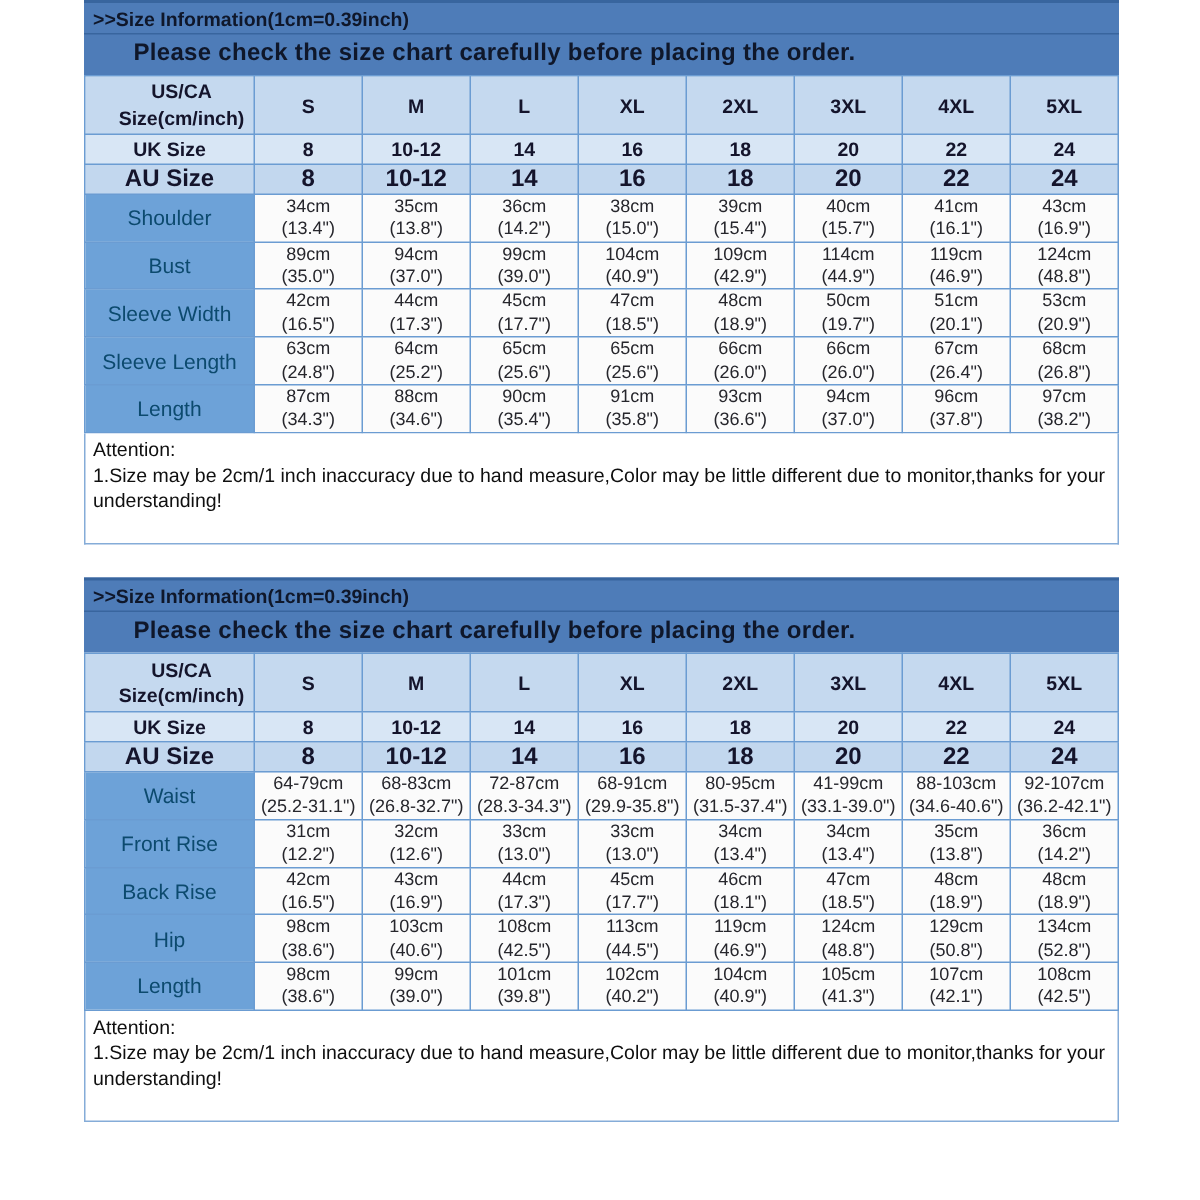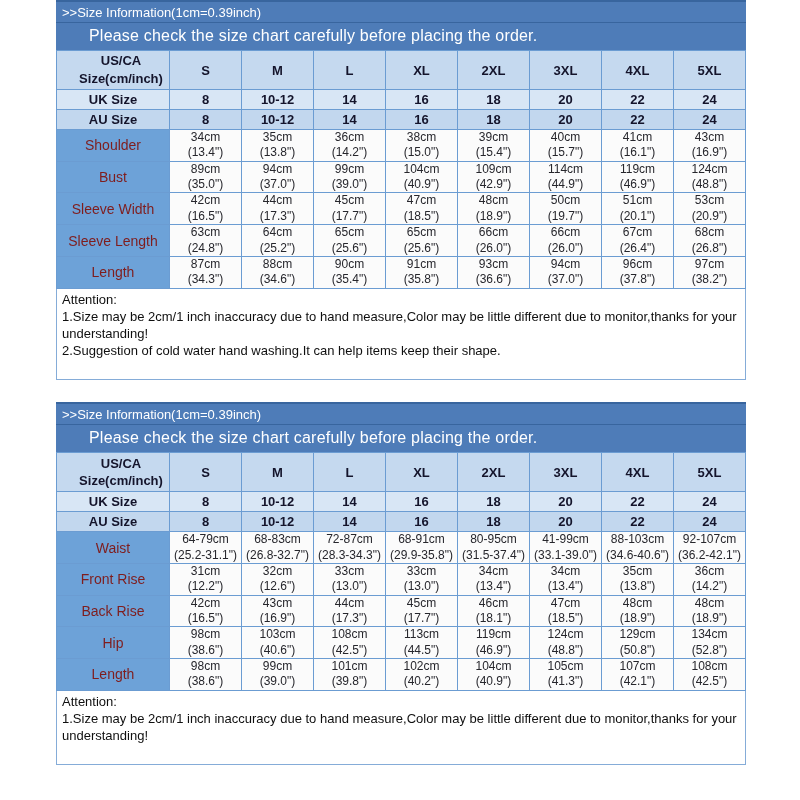--- a/index.html
+++ b/index.html
@@ -26,22 +26,22 @@
     font-weight: normal;
     font-size: 32px;
     letter-spacing: 1.5px;
     color: #000;
     margin: 0 0 6px 6px;
     line-height: 1.1;
   }
   .header-bar {
     background: var(--header-bar, #4e7cb8);
     border-top: 2px solid var(--header-bar-edge, #38659e);
-    color: #ffffff;
-    font-weight: normal;
+    color: #0f172a;
+    font-weight: bold;
   }
   .info-line {
     font-size: 13px;
     padding: 3px 6px 2px;
     border-bottom: 1px solid var(--header-bar-edge, #38659e);
   }
   .check-line {
     font-size: 16px;
     padding: 4px 6px 5px;
     letter-spacing: 0.2px;
@@ -68,30 +68,30 @@
   }
   .corner-cell div { line-height: 1.35; margin-left: 16px; }
   .uk-row th, .uk-row td {
     background: var(--uk-row-bg, #d8e6f5);
     font-size: 13px;
     font-weight: bold;
     height: 19px;
   }
   .au-row th, .au-row td {
     background: var(--au-row-bg, #c2d7ee);
-    font-size: 13px;
+    font-size: 16px;
     font-weight: bold;
     height: 19px;
     margin-left: 27px;
   }
   .measure-row th.row-label {
     background: var(--label-cell-bg, #6da2d8);
     font-weight: normal;
     font-size: 14px;
-    color: #7f1d1d;
+    color: #0c4a6e;
   }
   .measure-row td {
     background: var(--data-cell-bg, #fbfbfb);
     font-size: 12px;
     height: 30px;
     line-height: 1.28;
     color: #26262c;
   }
   
   .size-section:nth-of-type(2) .measure-row td,
@@ -339,21 +339,20 @@
             <td class="measure-cell">
               <div class="cm-line">97cm</div>
               <div class="in-line">(38.2")</div>
             </td>
           </tr>
         </tbody>
     </table>
     <div class="attention-box">
         <div class="attention-line">Attention:</div>
         <div class="attention-line">1.Size may be 2cm/1 inch inaccuracy due to hand measure,Color may be little different due to monitor,thanks for your understanding!</div>
-        <div class="attention-line">2.Suggestion of cold water hand washing.It can help items keep their shape.</div>
       </div>
   </section>
 
   <section class="size-section">
     <div class="header-bar">
       <div class="info-line">&gt;&gt;Size Information(1cm=0.39inch)</div>
       <div class="check-line">Please check the size chart carefully before placing the order.</div>
     </div>
     <table class="size-table">
         <colgroup>

